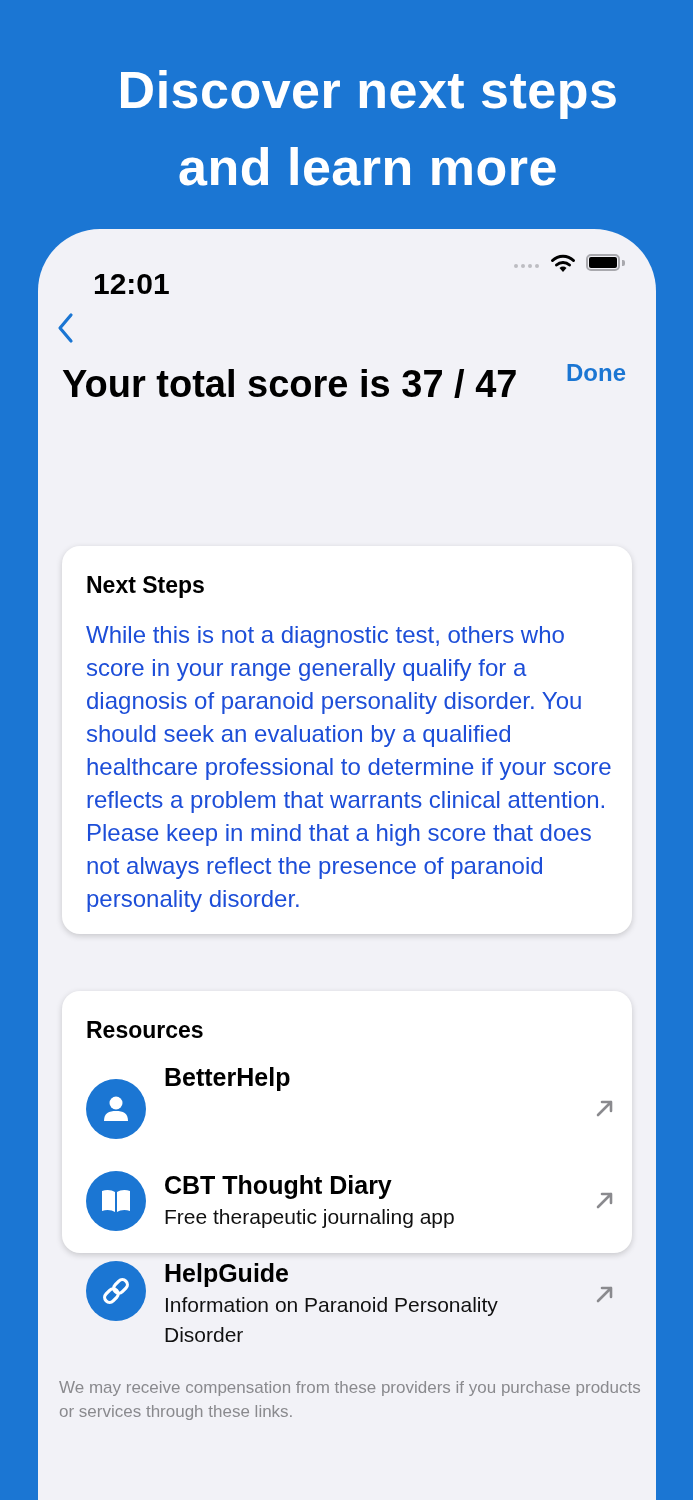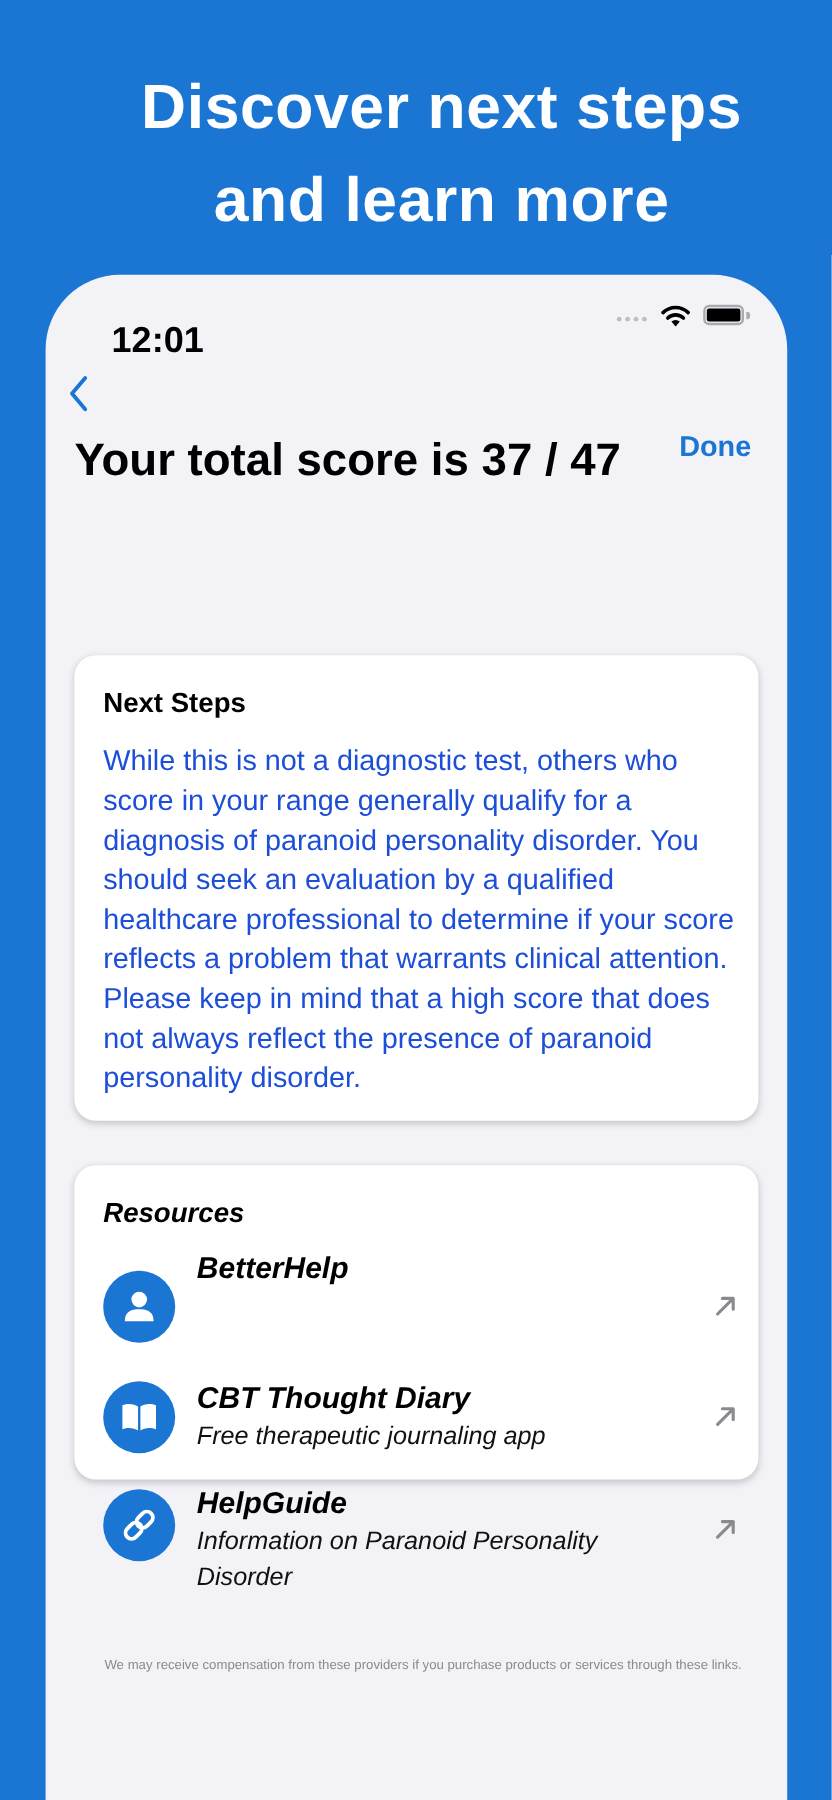--- a/index.html
+++ b/index.html
@@ -15,31 +15,31 @@
   .battery { position: absolute; left: 548px; top: 5px; width: 34px; height: 17px; border: 2px solid #a9a9ae; border-radius: 5px; padding: 1px; }
   .battery .fill { width: 100%; height: 100%; background: #000; border-radius: 2px; }
   .battery-tip { position: absolute; left: 584px; top: 11px; width: 3px; height: 6px; background: #a9a9ae; border-radius: 0 2px 2px 0; }
   .nav { position: absolute; top: 80px; left: 0; width: 100%; height: 40px; }
   .back { position: absolute; left: 18px; top: 2px; }
   .done { position: absolute; right: 30px; top: 6px; font-size: 24px; font-weight: 700; color: #1b76d3; margin-top: 44px; }
   .title { position: absolute; left: 24px; top: 134px; font-size: 38px; font-weight: 700; color: #000; }
   .summary { position: absolute; left: 24px; top: 218px; width: 580px; font-size: 23px; line-height: 33px; color: #111; }
   .card { position: absolute; left: 24px; width: 570px; background: #fff; border-radius: 18px; box-shadow: 0 2px 6px rgba(0,0,0,0.18); }
   .card1 { top: 317px; height: 388px; }
-  .card2 { top: 742px; height: 262px; font-style: italic; }
+  .card2 { top: 762px; height: 262px; }
   .card-title { position: absolute; left: 24px; font-size: 23px; font-weight: 700; color: #000; }
   .card1 .card-title { top: 26px; }
   .card2 .card-title { top: 26px; }
   .card-body { position: absolute; left: 24px; top: 72px; width: 530px; font-size: 24px; line-height: 33px; color: #1d4ed8; }
   .res { position: absolute; left: 24px; width: 530px; }
   .res-icon { position: absolute; left: 0; width: 60px; height: 60px; border-radius: 30px; background: #1b76d3; display: flex; align-items: center; justify-content: center; }
   .res-name { position: absolute; left: 78px; top: 0; font-size: 25px; font-weight: 700; color: #000; }
   .res-desc { position: absolute; left: 78px; top: 31px; width: 400px; font-size: 21px; line-height: 30px; color: #111; }
   .res-arrow { position: absolute; right: 0; }
-  .footnote { position: absolute; left: 21px; top: 1147px; width: 590px; font-size: 11px; line-height: 24px; color: #8a8a8e; margin-left: 28px; }
+  .footnote { position: absolute; left: 21px; top: 1147px; width: 590px; font-size: 17px; line-height: 24px; color: #8a8a8e; }
 </style>
 </head>
 <body>
 
 <div class="hero">
   <div>Discover next steps</div>
   <div>and learn more</div>
 </div>
 
 <div class="phone">

